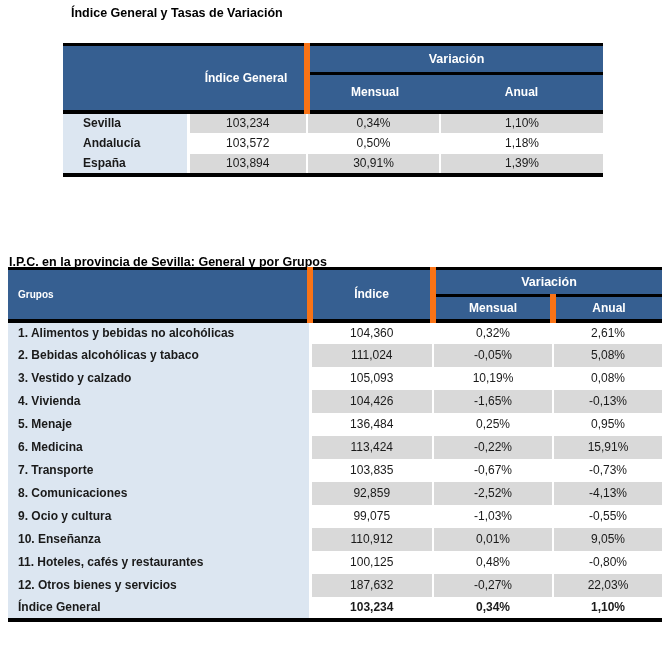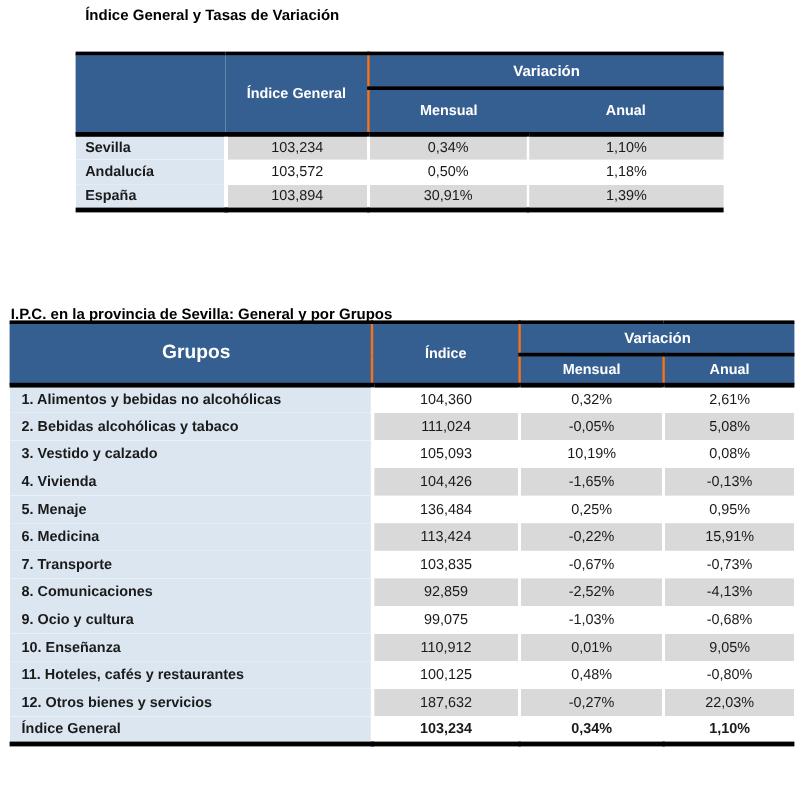--- a/index.html
+++ b/index.html
@@ -38,40 +38,40 @@
     font-size:12px;
     text-align:center;
     vertical-align:middle;
   }
   #table1 thead tr.r1 { height:29px; }
   #table1 thead tr.r2 { height:38px; }
   #table2 thead tr.r1 { height:27px; }
   #table2 thead tr.r2 { height:25px; }
 
   th.variacion { border-bottom:3px solid #000; font-size:12.5px; }
-  th.sepL { border-left:2px solid #f97316; }
-  th.grupos { text-align:center; padding-left:10px; font-size:16px; }
+  th.sepL { border-left:6px solid #f97316; }
+  th.grupos { text-align:left; padding-left:10px; font-size:10px; }
 
   tbody tr { height:21px; }
   #table2 tbody tr { height:23px; }
   tbody tr td { border-top:0; }
   tbody tr:first-child td { border-top:4px solid #000; }
 
   td {
     font-size:12px;
     vertical-align:middle;
     text-align:center;
     white-space:nowrap;
     overflow:hidden;
   }
   td.label-cell {
     background:#DCE6F1;
     text-align:left;
     font-weight:bold;
-    padding-left:8px;
+    padding-left:20px;
   }
   #table2 td.label-cell { padding-left:10px; }
   td.data-cell { border-left:2px solid #ffffff; }
   td.first-data { border-left:3px solid #ffffff; }
 
   
   #table1 tbody tr:nth-child(odd)  td.data-cell { background:#D9D9D9; }
   #table1 tbody tr:nth-child(even) td.data-cell { background:#ffffff; }
   #table2 tbody tr:nth-child(even) td.data-cell { background:#D9D9D9; }
   #table2 tbody tr:nth-child(odd)  td.data-cell { background:#ffffff; }
@@ -188,21 +188,21 @@
       <tr>
         <td class="label-cell">8. Comunicaciones</td>
         <td class="data-cell first-data">92,859</td>
         <td class="data-cell">-2,52%</td>
         <td class="data-cell">-4,13%</td>
       </tr>
       <tr>
         <td class="label-cell">9. Ocio y cultura</td>
         <td class="data-cell first-data">99,075</td>
         <td class="data-cell">-1,03%</td>
-        <td class="data-cell">-0,68%</td>
+        <td class="data-cell">-0,55%</td>
       </tr>
       <tr>
         <td class="label-cell">10. Enseñanza</td>
         <td class="data-cell first-data">110,912</td>
         <td class="data-cell">0,01%</td>
         <td class="data-cell">9,05%</td>
       </tr>
       <tr>
         <td class="label-cell">11. Hoteles, cafés y restaurantes</td>
         <td class="data-cell first-data">100,125</td>

